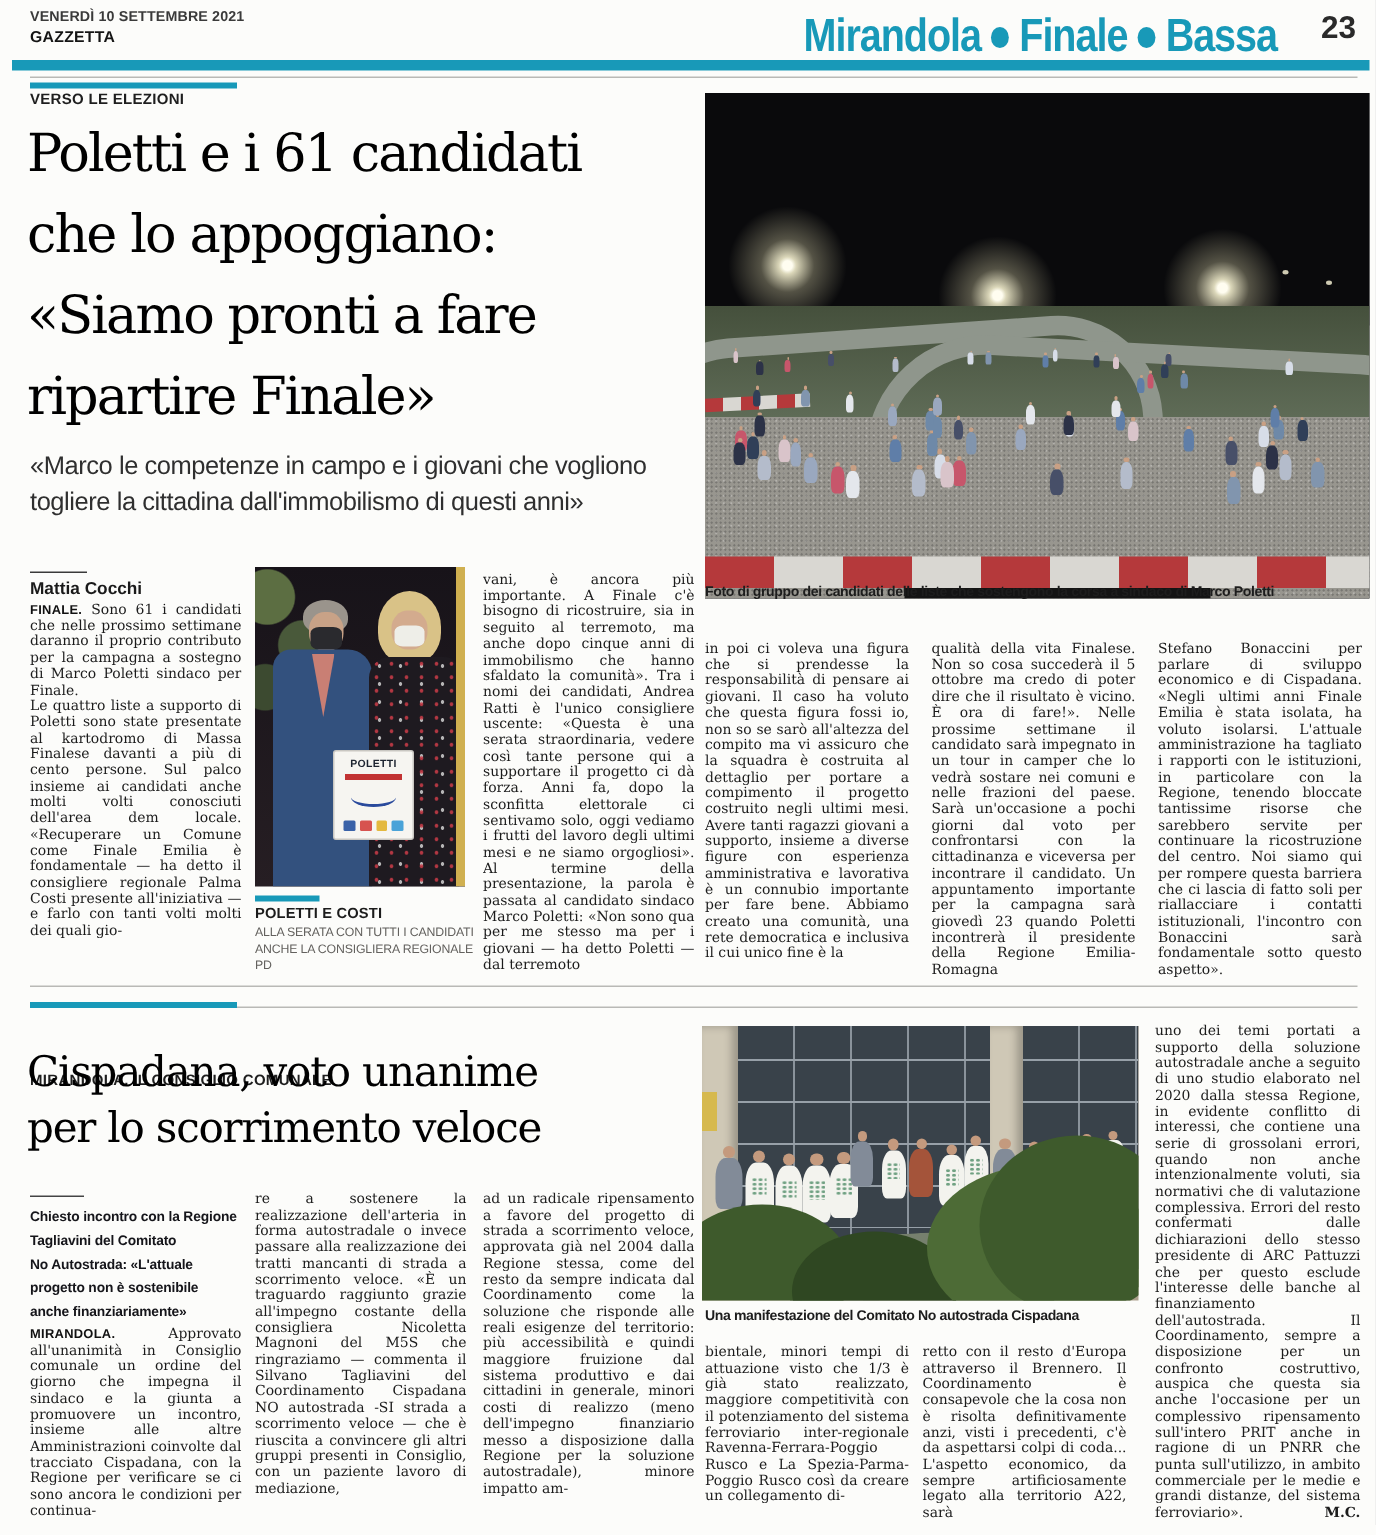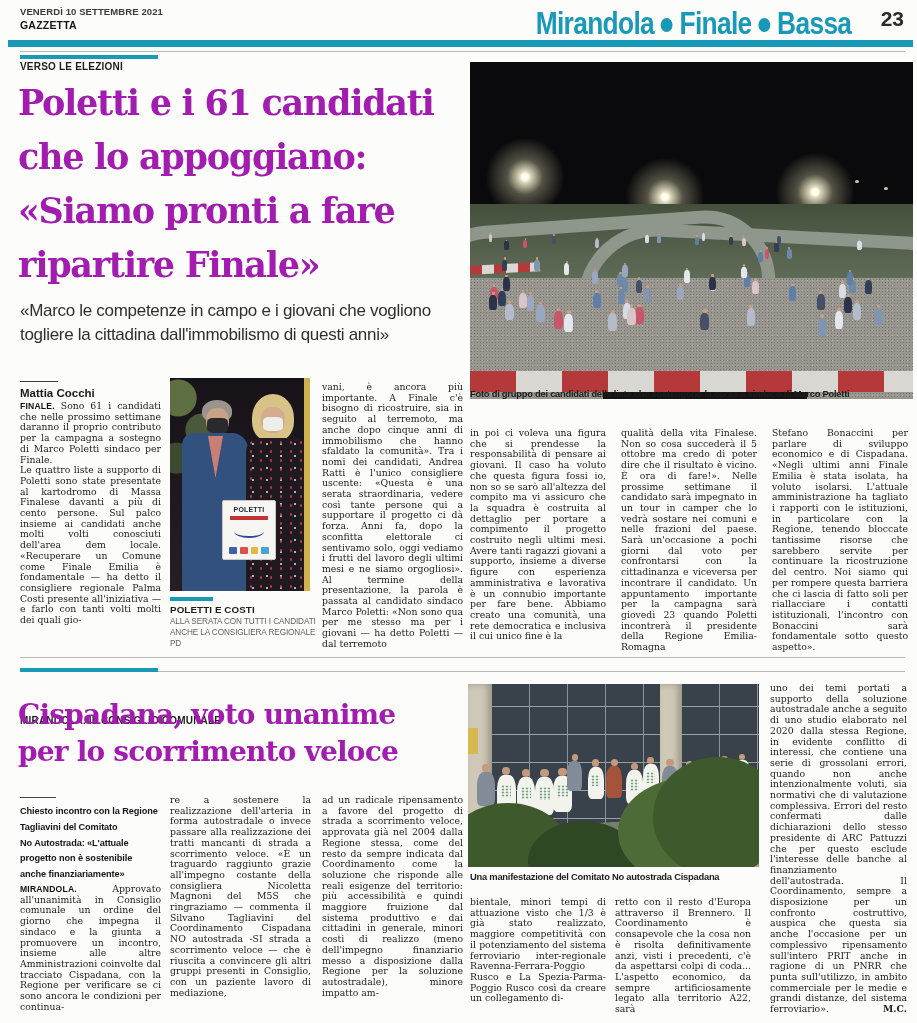--- a/index.html
+++ b/index.html
@@ -15,21 +15,21 @@
         transform:scaleX(.85);transform-origin:100% 0;}
   .section-dot{width:14px;height:14px;border-radius:50%;background:#1899b8;margin-top:4px;}
   .page-number{right:13px;top:7px;font:700 21px/24px "Liberation Sans",sans-serif;color:#2a2a2a;}
   .hdr-bar{left:8px;top:40px;width:905px;height:7px;background:#1899b8;}
   .hdr-line{left:20px;top:51px;width:885px;height:1px;background:#b9b9b6;}
 
   
   .a1-kickbar{left:20px;top:55px;width:138px;height:4px;background:#1899b8;}
   .kicker{font:700 10px/12px "Liberation Sans",sans-serif;color:#1e1e1e;letter-spacing:.2px;}
   .a1-kicker{left:20px;top:61px;}
-  .headline{font-weight:700;font-family:"DejaVu Serif",serif;color:#a21caf;white-space:pre-line;}
+  .headline{font-weight:400;font-family:"DejaVu Serif",serif;color:#000000;white-space:pre-line;}
   .a1-headline{left:18px;top:76px;width:470px;font-size:35px;line-height:54px;letter-spacing:-1.3px;}
   .standfirst{left:20px;top:299px;width:455px;font:400 17px/24px "Liberation Sans",sans-serif;
         color:#2f2f2f;letter-spacing:-.3px;}
   .byline-rule{left:20px;top:381px;width:38px;height:1px;background:#3a3a3a;}
   .byline{left:20px;top:387px;font:700 11.5px/13px "Liberation Sans",sans-serif;color:#1a1a1a;}
 
   
   .bodycol{position:absolute;font:400 9.3px/10.7px "DejaVu Serif",serif;color:#1b1b1b;
         text-align:justify;white-space:pre-line;overflow:hidden;hyphens:auto;-webkit-hyphens:auto;}
   .lead{font:700 8.6px "Liberation Sans",sans-serif;letter-spacing:.2px;color:#111;}

